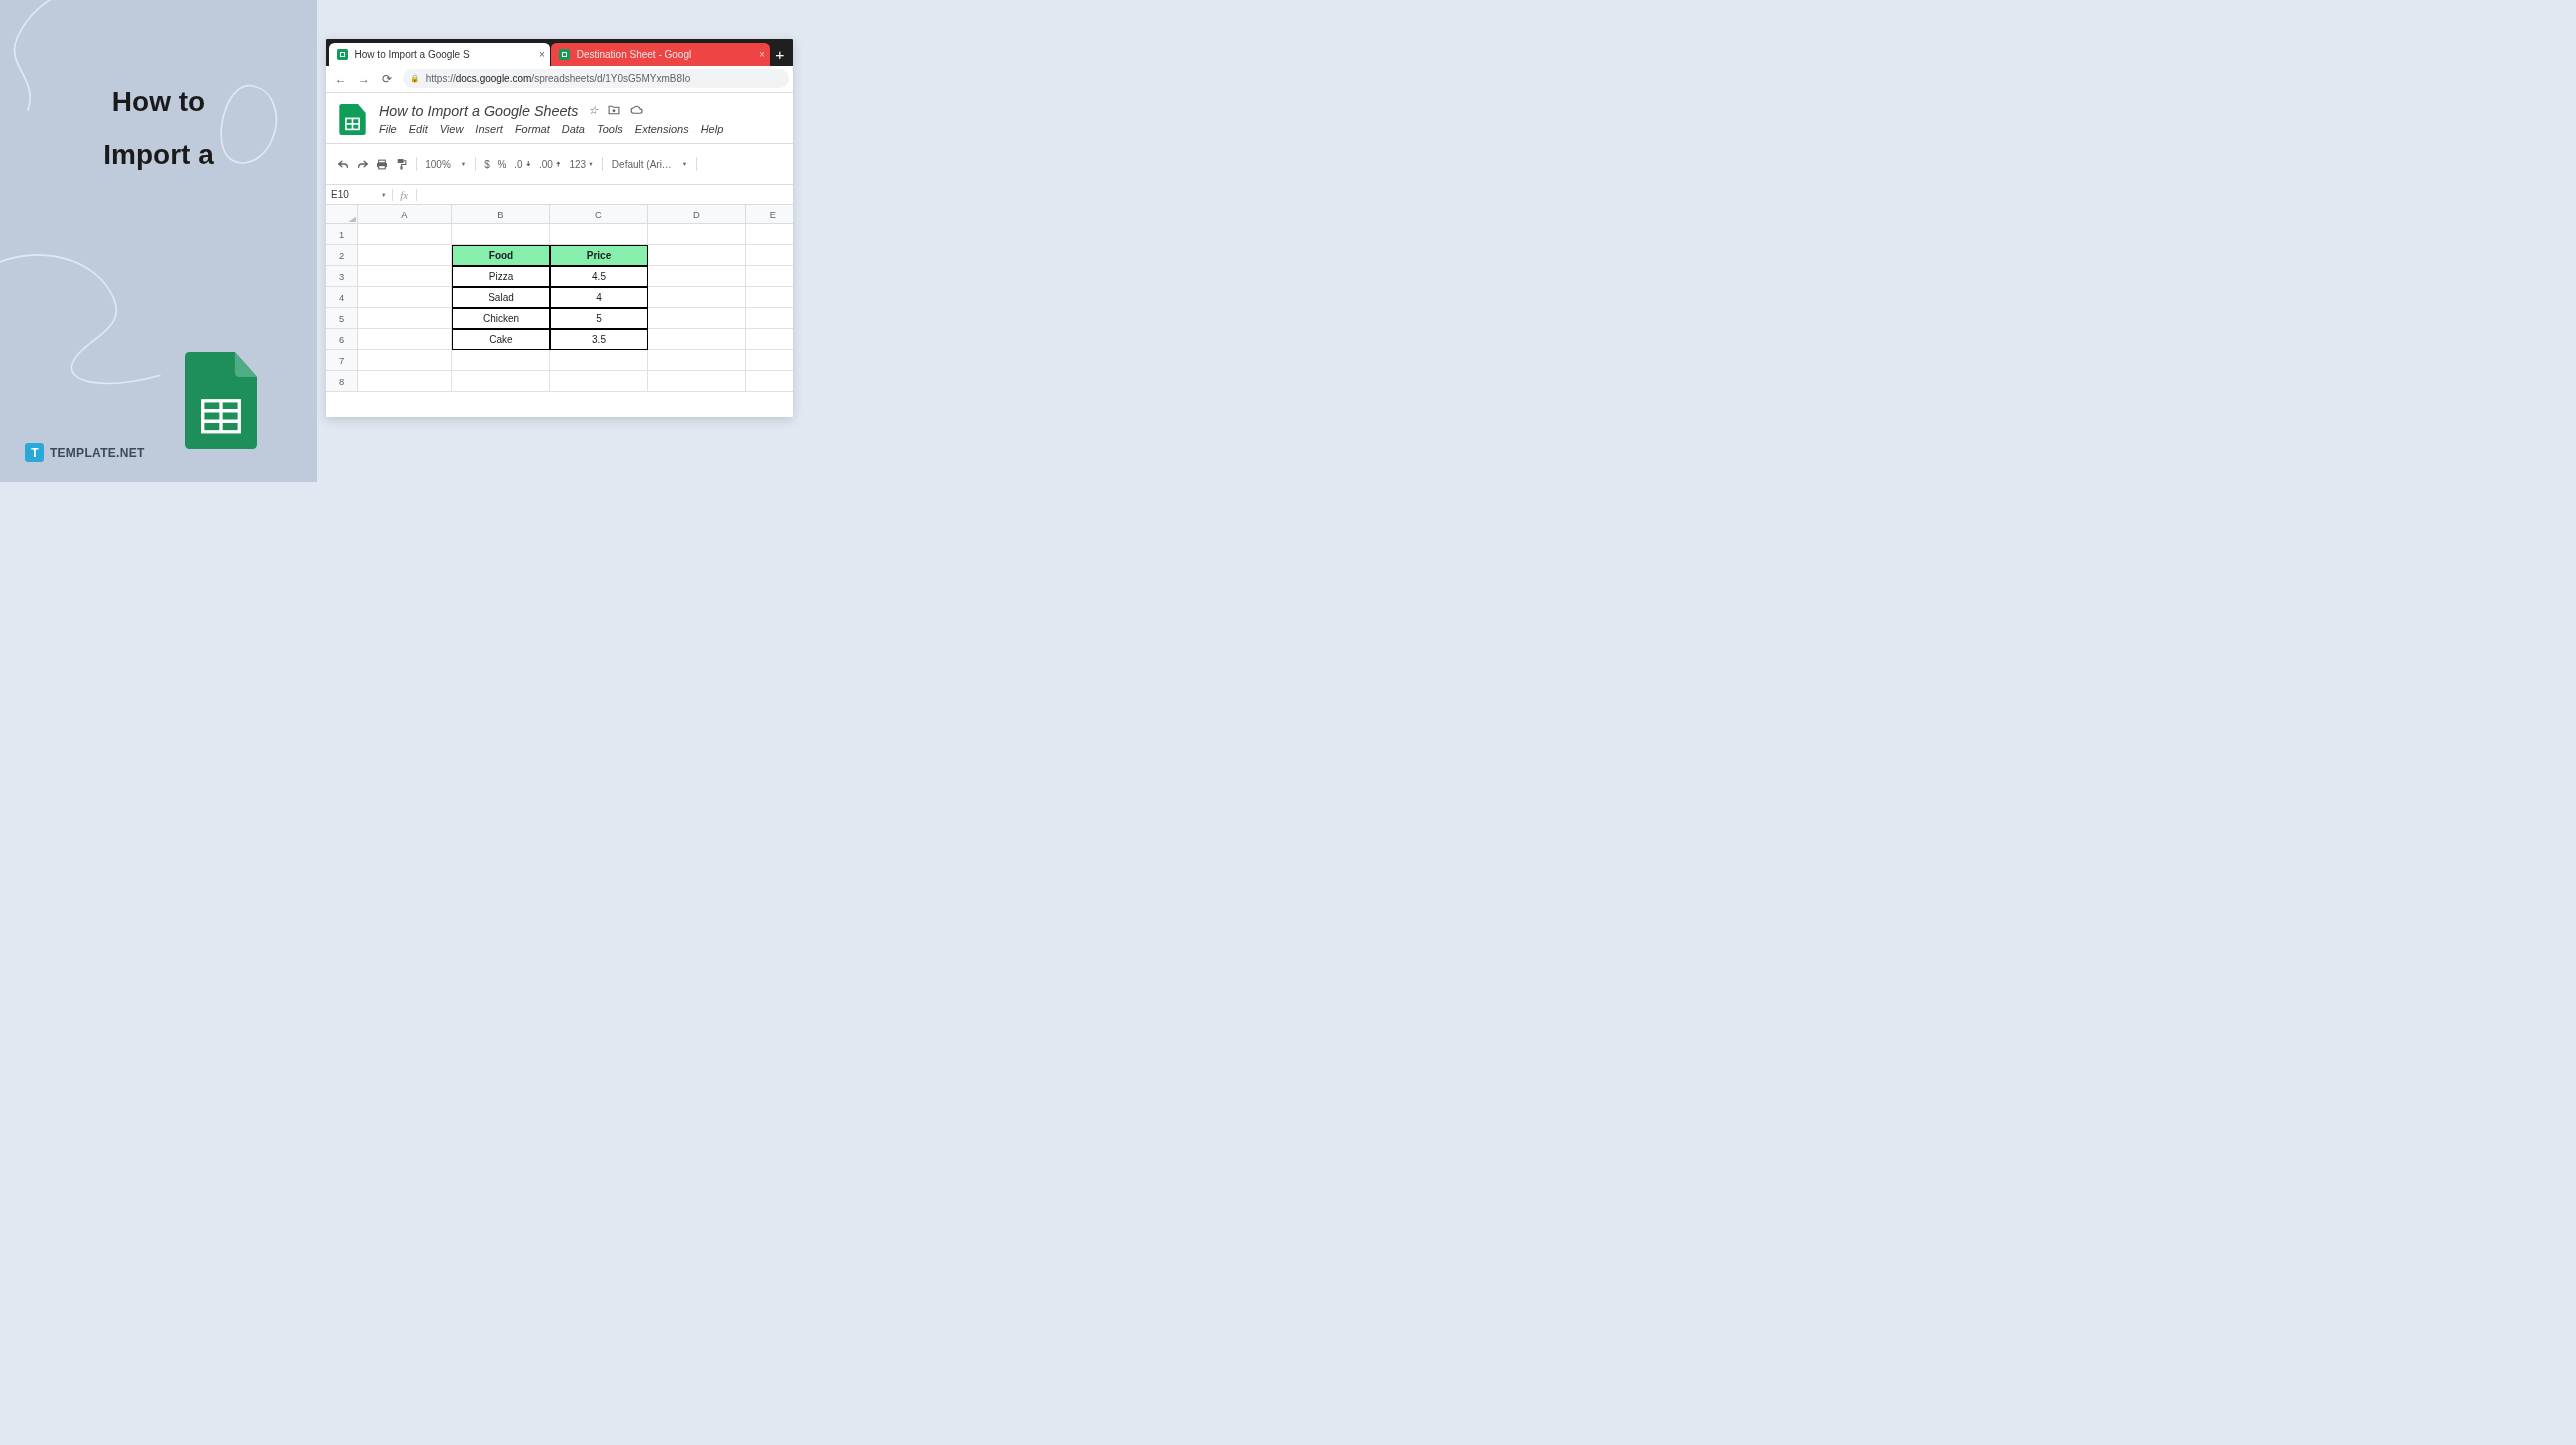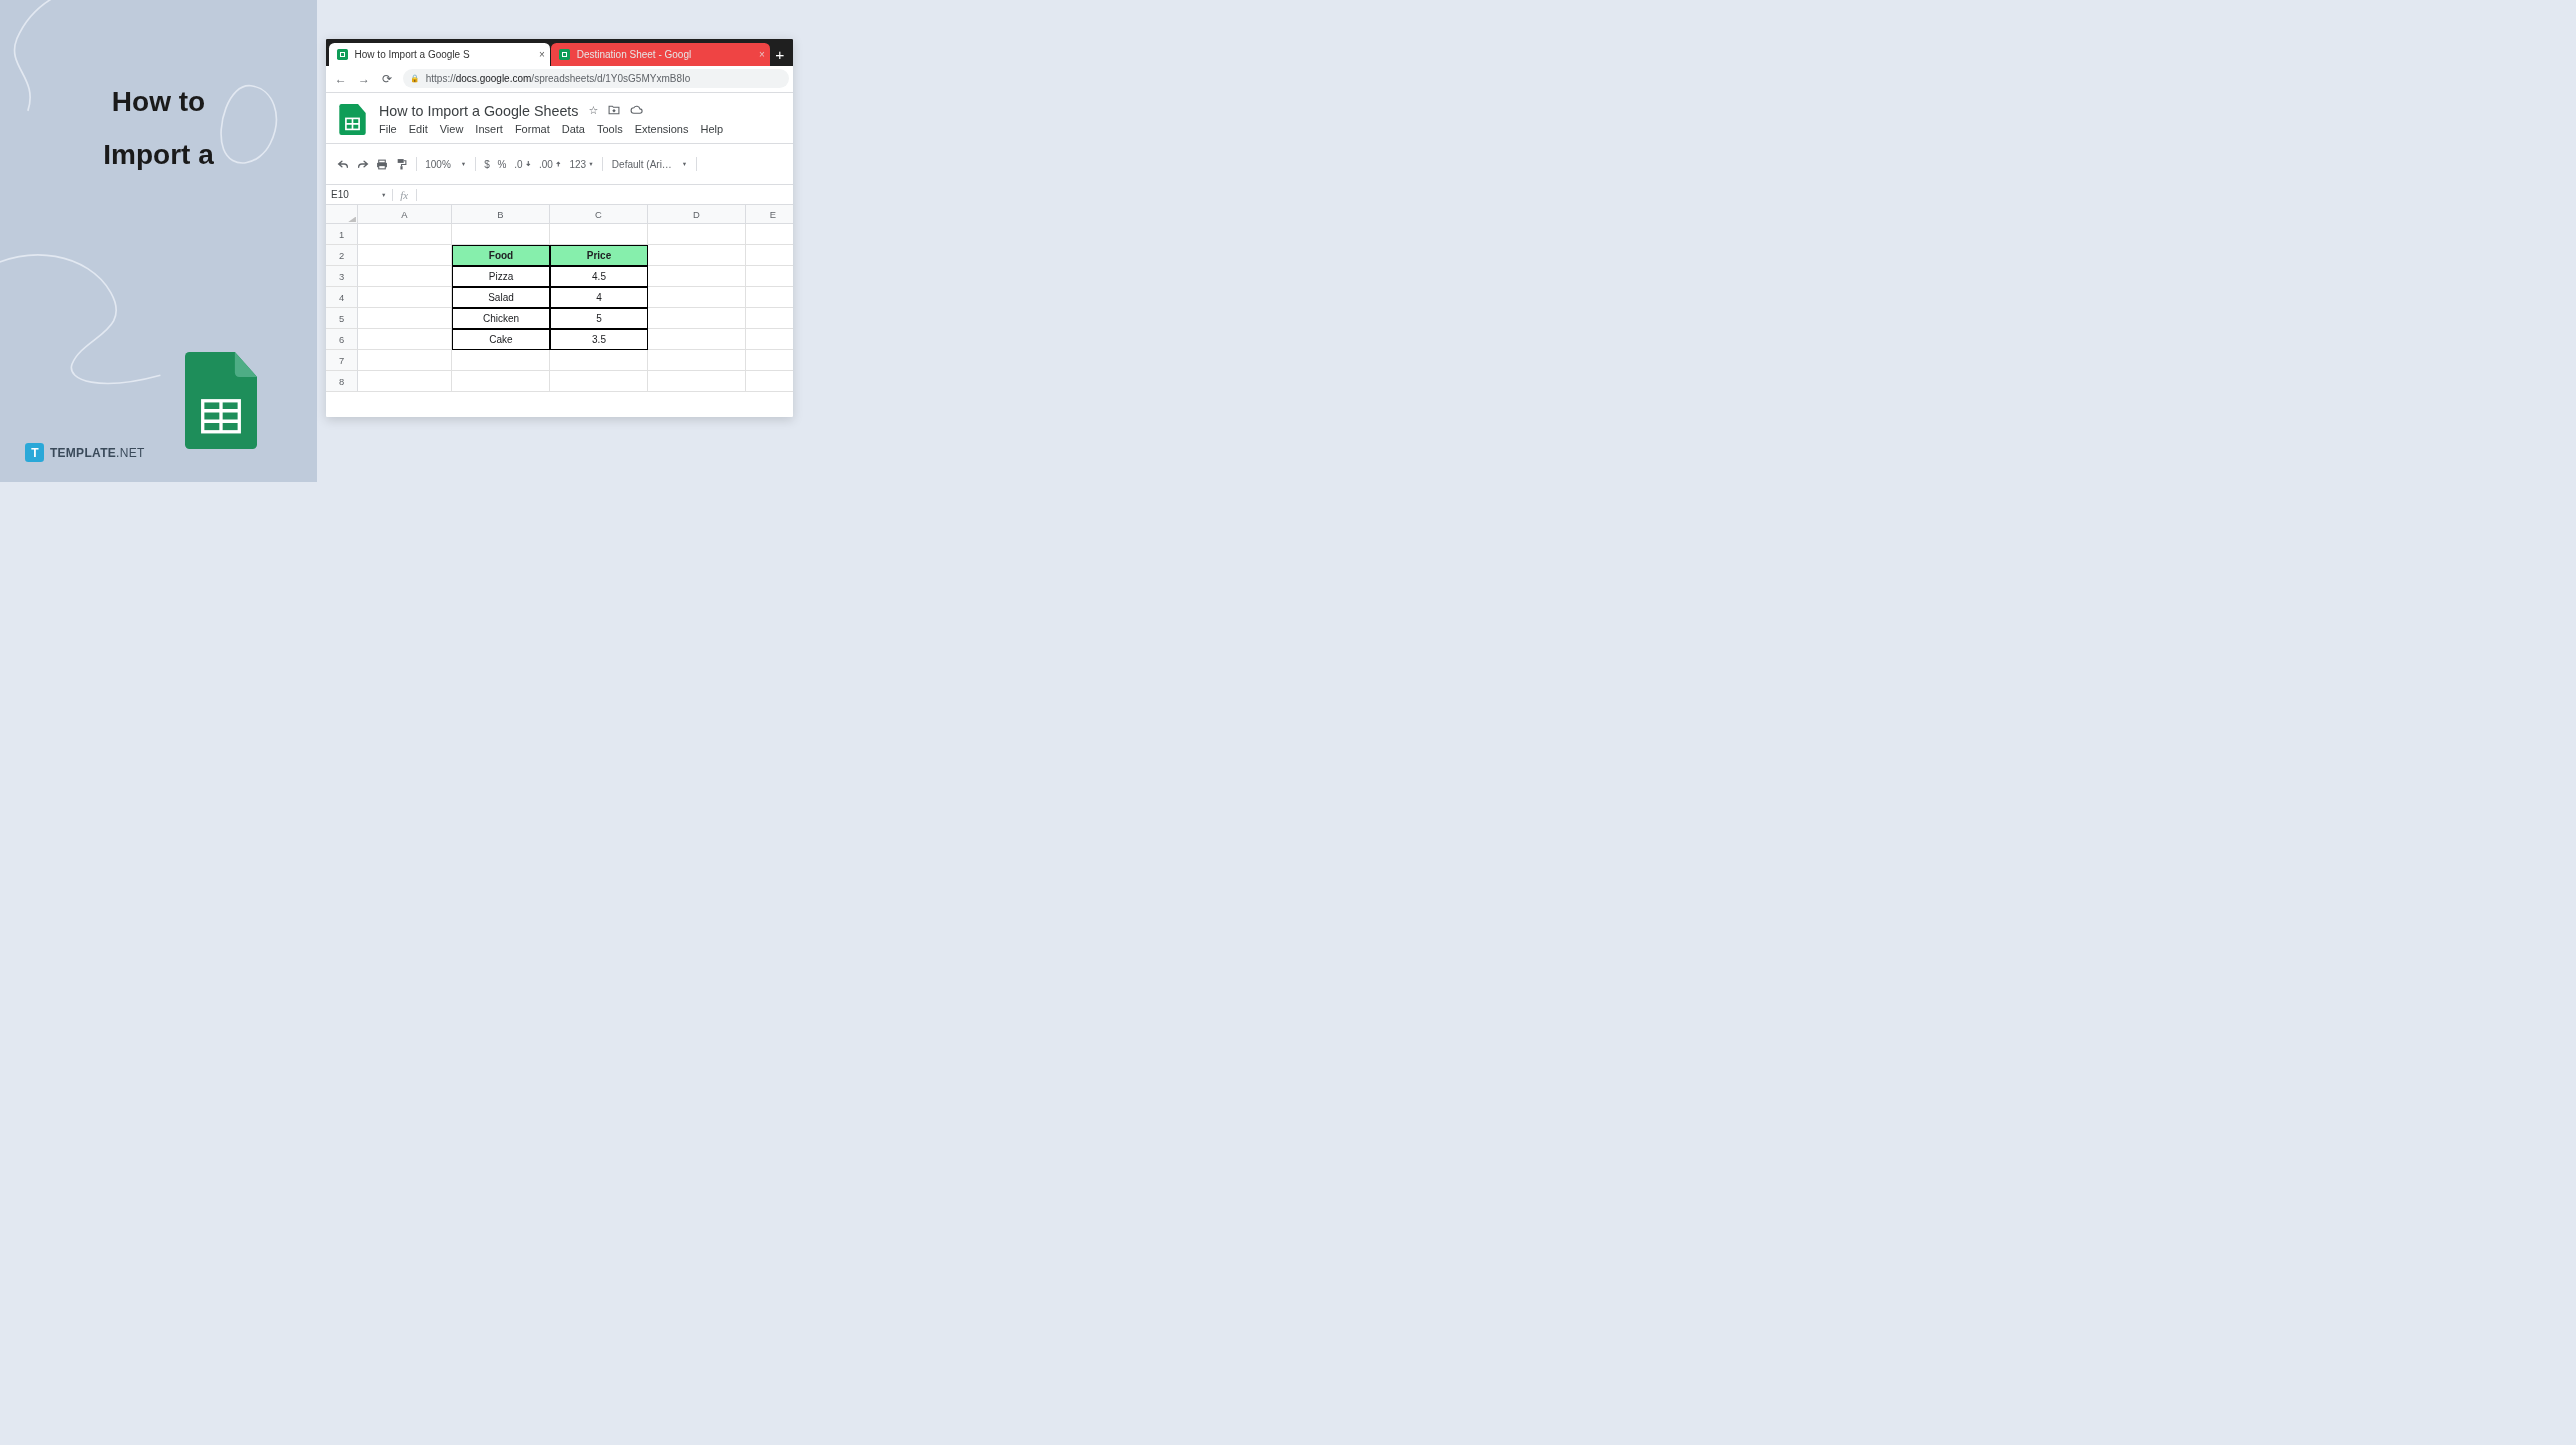--- a/index.html
+++ b/index.html
@@ -73,21 +73,21 @@
     background: #2aa8d8;
     border-radius: 3.3px;
     display: flex;
     align-items: center;
     justify-content: center;
     color: #fff;
     font-weight: 700;
     font-size: 12px;
   }
   .brand-text { font-size: 12px; font-weight: 700; color: #3a4a5a; letter-spacing: 0.3px; }
-  .brand-text .net { font-weight: 400; }
+  .brand-text .net { font-weight: 700; }
   
   .browser {
     position: absolute;
     top: 39px;
     left: 326px;
     width: 467px;
     height: 378px;
     background: #fff;
     box-shadow: 0 2.2px 11px rgba(0,0,0,0.15);
     border-radius: 1.1px;
@@ -159,20 +159,21 @@
     color: #5f6368;
     font-size: 10px;
   }
   .omnibox .lock { font-size: 7.7px; color: #5f6368; }
   .omnibox .url-dark { color: #202124; }
   
   .doc-header {
     display: flex;
     padding: 10px 5.5px 2.2px 10px;
     gap: 10px;
+    font-style: italic;
   }
   .doc-logo {
     width: 33px;
     height: 33px;
     flex-shrink: 0;
   }
   .doc-title-row { display: flex; align-items: center; gap: 10px; }
   .doc-title { font-size: 14.3px; color: #3c4043; }
   .doc-icon { color: #5f6368; font-size: 11px; }
   .menu-row { display: flex; gap: 12px; margin-top: 4.4px; font-size: 11px; color: #3c4043; }

